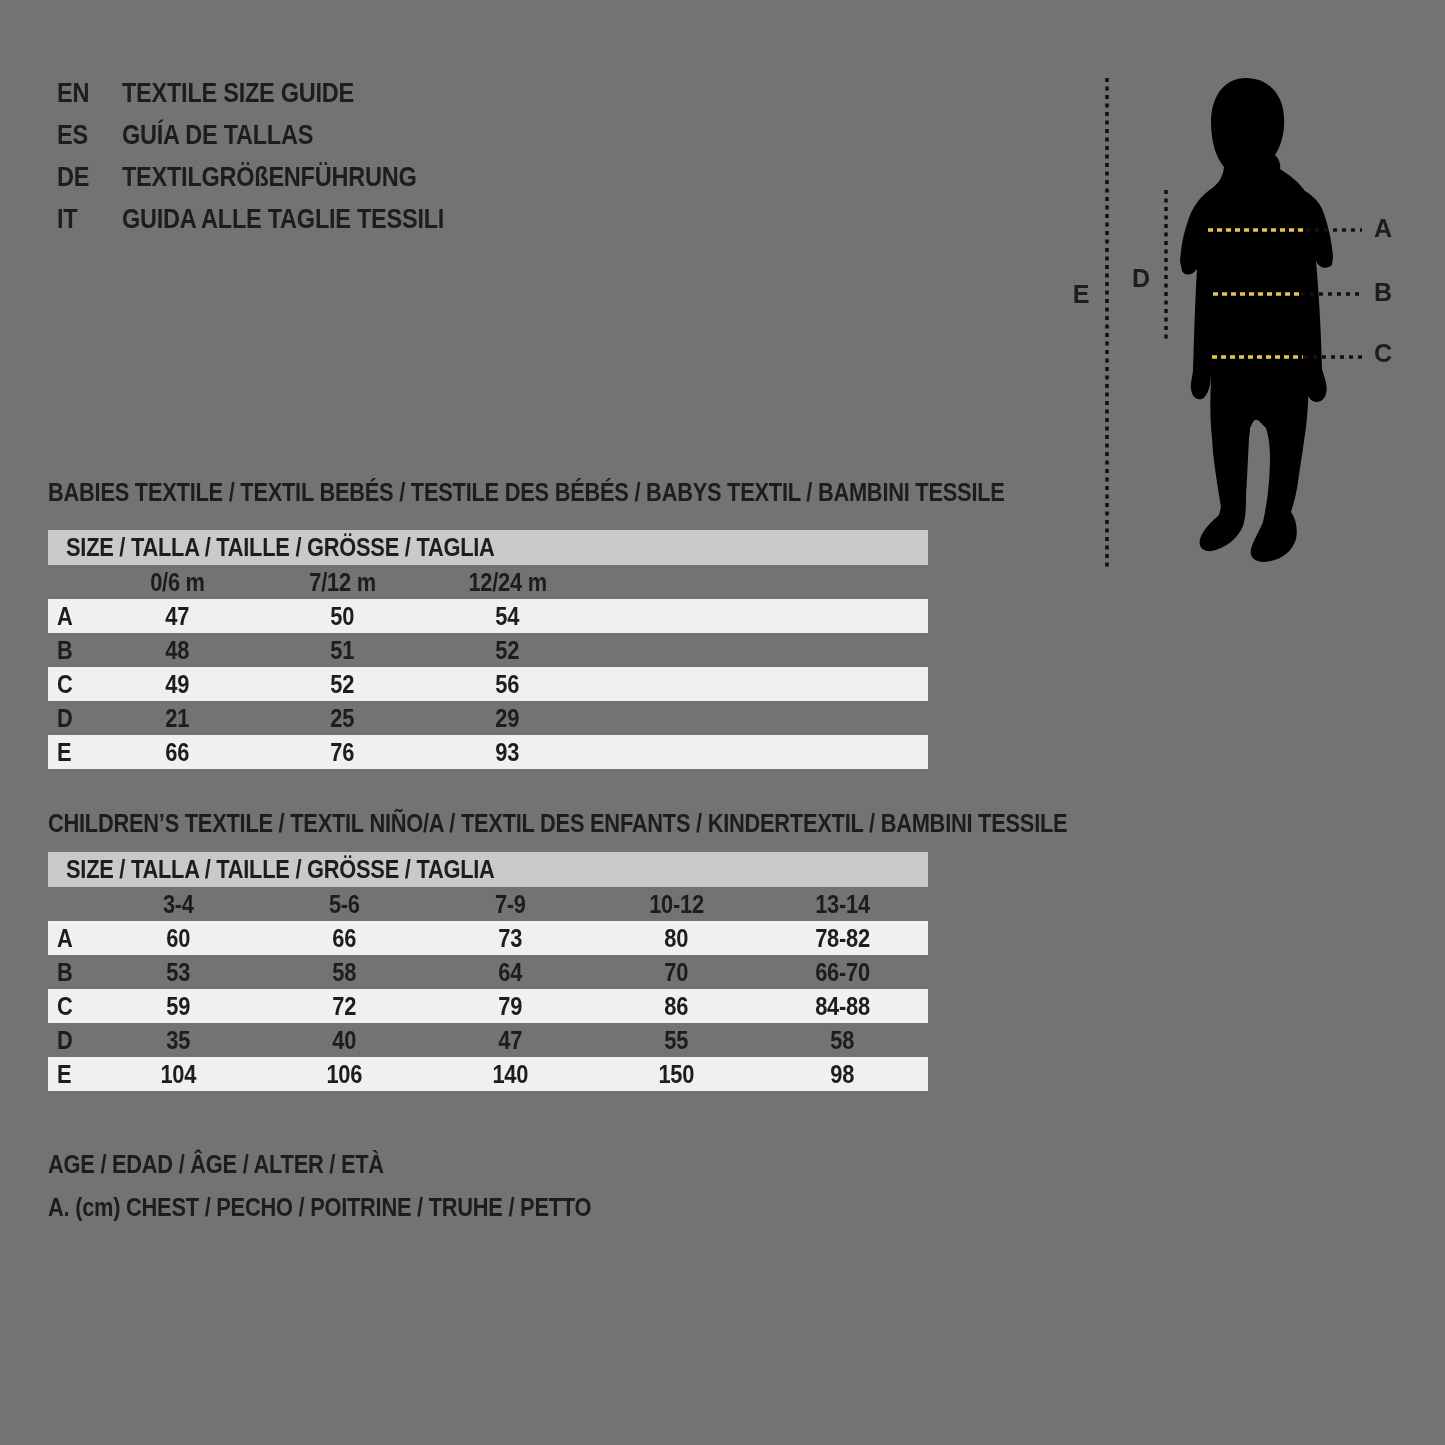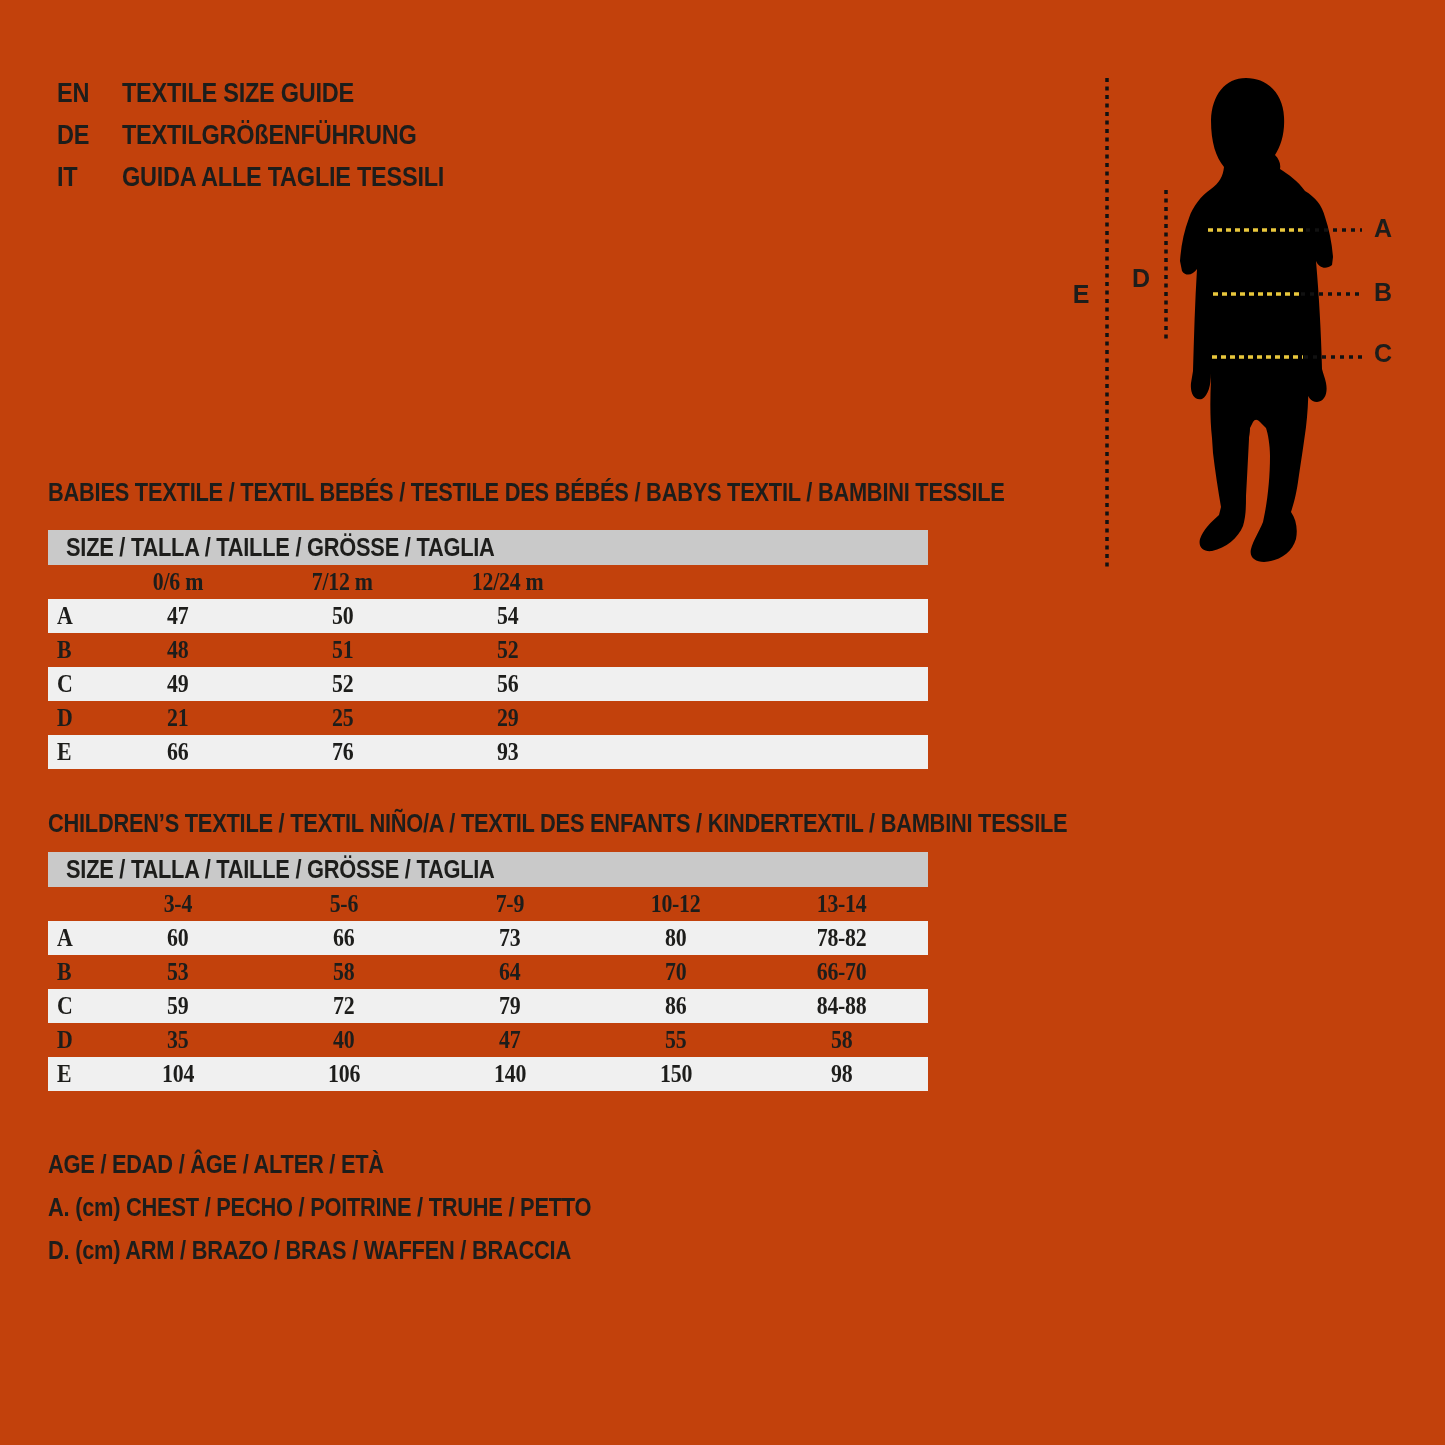--- a/index.html
+++ b/index.html
@@ -1,16 +1,16 @@
 <!DOCTYPE html>
 <html><head>
 <meta charset="utf-8">
 <style>
   html,body{margin:0;padding:0;background:#fff;}
-  .page{position:relative;width:1445px;height:1445px;background:#c2410c;overflow:hidden;
+  .page{position:relative;width:1445px;height:1445px;background:#737373;overflow:hidden;
         font-family:"Liberation Sans",sans-serif;color:#1d1d1b;}
   .cond{display:inline-block;transform:scaleX(0.84);white-space:nowrap;letter-spacing:-0.3px;}
   .ol{transform-origin:0 50%;}
   .oc{transform-origin:50% 50%;}
 
   
   .lang-list{position:absolute;left:57px;top:72px;}
   .lang-row{display:flex;height:42px;align-items:center;font-size:28px;font-weight:700;}
   .lang-code{width:65px;}
 
@@ -19,21 +19,21 @@
                    font-size:26px;font-weight:700;}
   .heading-babies{top:475px;align-items:center;}
   .heading-children{top:806px;}
 
   
   .table-block{position:absolute;left:48px;width:880px;}
   .babies-table{top:530px;}
   .children-table{top:852px;}
   .size-bar{height:35px;background:#c9c9c9;display:flex;align-items:center;padding-left:18px;
             font-size:26px;font-weight:700;box-sizing:border-box;}
-  .trow{display:grid;height:34px;align-items:center;font-size:26px;font-weight:700;font-family:Liberation Serif, serif;}
+  .trow{display:grid;height:34px;align-items:center;font-size:26px;font-weight:700;}
   .babies-table .trow{grid-template-columns:47px 165px 165px 165px 1fr;}
   .children-table .trow{grid-template-columns:47px 166px 166px 166px 166px 166px 1fr;}
   .trow.alt{background:#f0f0f0;}
   .cell-label{padding-left:9px;}
   .cell-val{text-align:center;}
 
   
   .legend{position:absolute;left:48px;top:1139px;}
   .legend-line{height:34px;margin-bottom:9px;display:flex;align-items:center;
                font-size:26px;font-weight:700;margin-top:8px;}
@@ -49,20 +49,24 @@
 </style>
 </head>
 <body>
 
 <div class="page">
 
   <div class="lang-list">
     <div class="lang-row">
       <span class="lang-code"><span class="cond ol">EN</span></span>
       <span class="cond ol">TEXTILE SIZE GUIDE</span>
+    </div>
+    <div class="lang-row">
+      <span class="lang-code"><span class="cond ol">ES</span></span>
+      <span class="cond ol">GUÍA DE TALLAS</span>
     </div>
     <div class="lang-row">
       <span class="lang-code"><span class="cond ol">DE</span></span>
       <span class="cond ol">TEXTILGRÖßENFÜHRUNG</span>
     </div>
     <div class="lang-row">
       <span class="lang-code"><span class="cond ol">IT</span></span>
       <span class="cond ol">GUIDA ALLE TAGLIE TESSILI</span>
     </div>
   </div>
@@ -257,18 +261,15 @@
     </div>
   </div>
 
   <div class="legend">
     <div class="legend-line">
         <span class="cond ol">AGE / EDAD / ÂGE / ALTER / ETÀ</span>
       </div>
     <div class="legend-line">
         <span class="cond ol">A. (cm) CHEST / PECHO / POITRINE / TRUHE / PETTO</span>
       </div>
-    <div class="legend-line">
-        <span class="cond ol">D. (cm) ARM / BRAZO / BRAS / WAFFEN / BRACCIA</span>
-      </div>
   </div>
 
 </div>
 
 </body></html>

